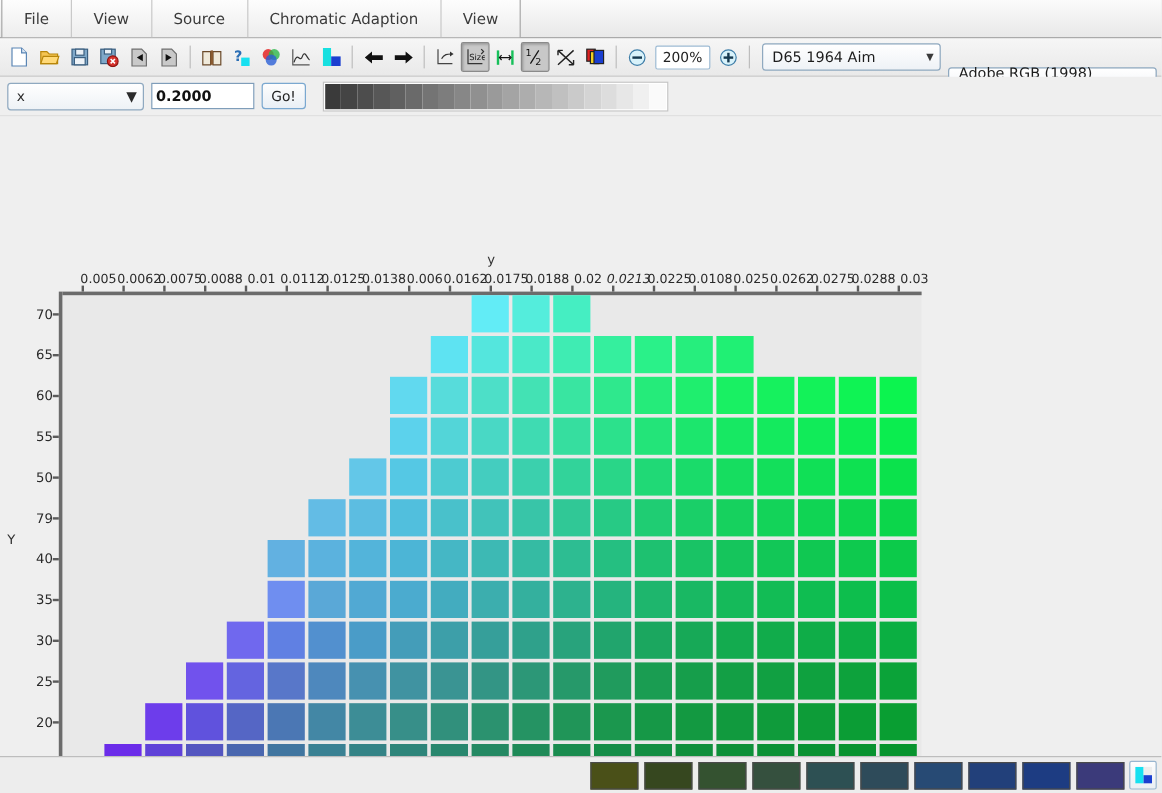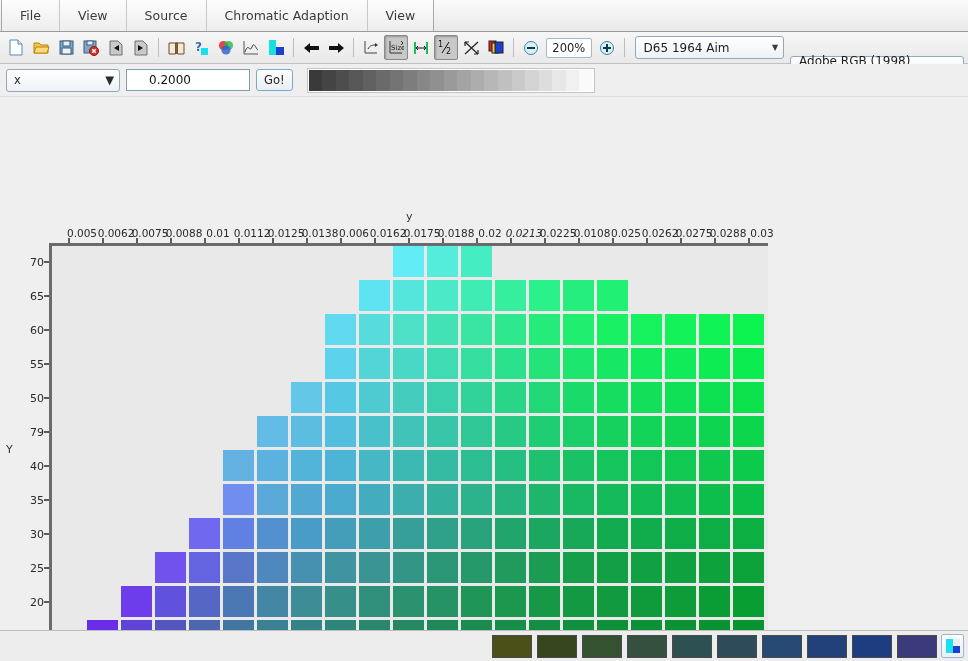--- a/index.html
+++ b/index.html
@@ -46,21 +46,21 @@
   .combo-rgb{width:175px;margin-top:40px;}
 
   
   .gobar{height:32px;min-height:32px;display:flex;align-items:center;
          background:#efefef;padding:0 6px;gap:6px;border-bottom:1px solid #dcdcdc;}
   .axis-combo{width:100px;height:21px;border:1px solid #8fa9c0;border-radius:3px;
               background:linear-gradient(#ffffff,#eef2f6);
               display:flex;align-items:center;justify-content:space-between;
               padding:0 5px 0 7px;font-size:11.5px;cursor:default;}
   .val-input{width:78px;height:20px;border:1px solid #7f9db9;background:#fff;
-             display:flex;align-items:center;padding:0 22px;font-size:12px;color:#111;}
+             display:flex;align-items:center;padding:0 3px;font-size:12px;color:#111;font-weight:bold;}
   .go-btn{height:20px;padding:0 7px;border:1px solid #7aa8d0;border-radius:3px;
           background:linear-gradient(#fdfdfd,#e9eff5);font-size:11.5px;color:#222;
           display:flex;align-items:center;cursor:default;}
   .grad-wrap{width:288px;height:25px;border:1px solid #c4c4c4;background:#fff;
              display:flex;margin-left:8px;box-sizing:border-box;padding:1px;}
   .grad-wrap i{flex:1 1 auto;height:100%;display:block;}
 
   
   .plotarea{flex:1 1 auto;position:relative;background:#efefef;overflow:hidden;}
   .xaxis-title{position:absolute;font-size:11px;color:#333;}

